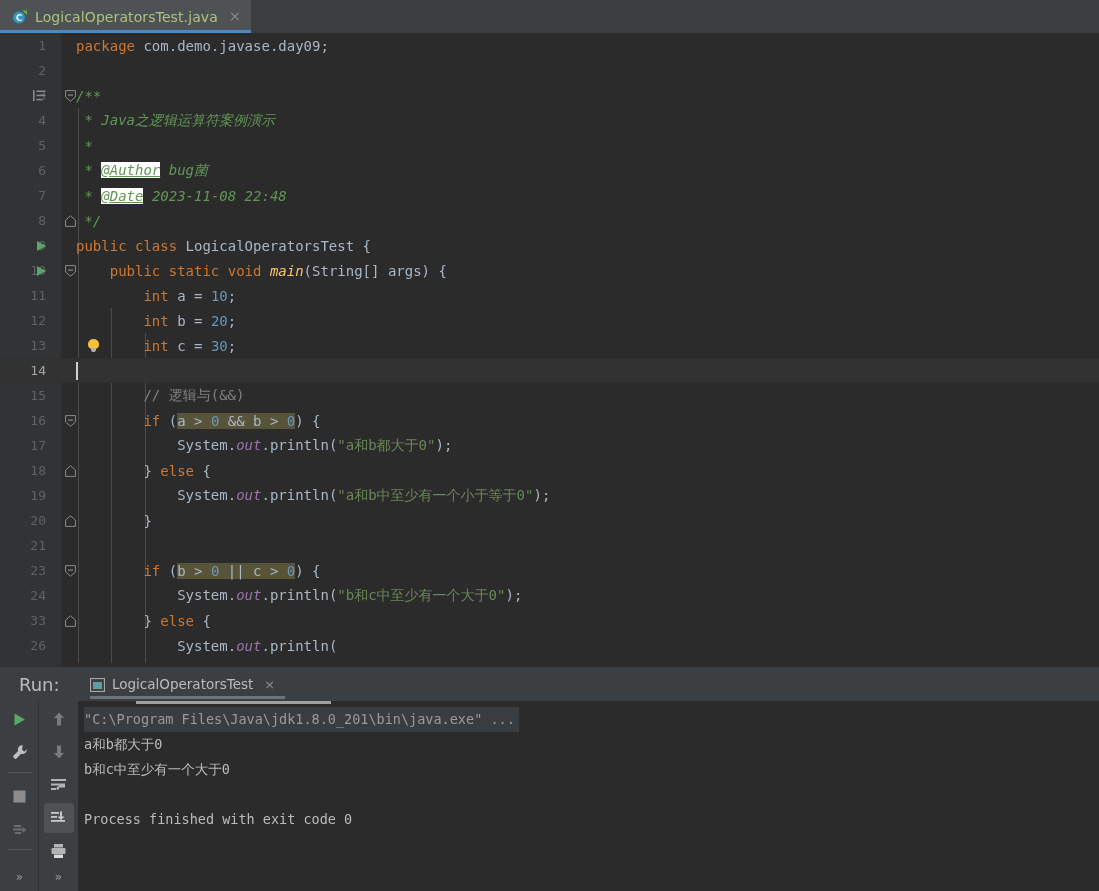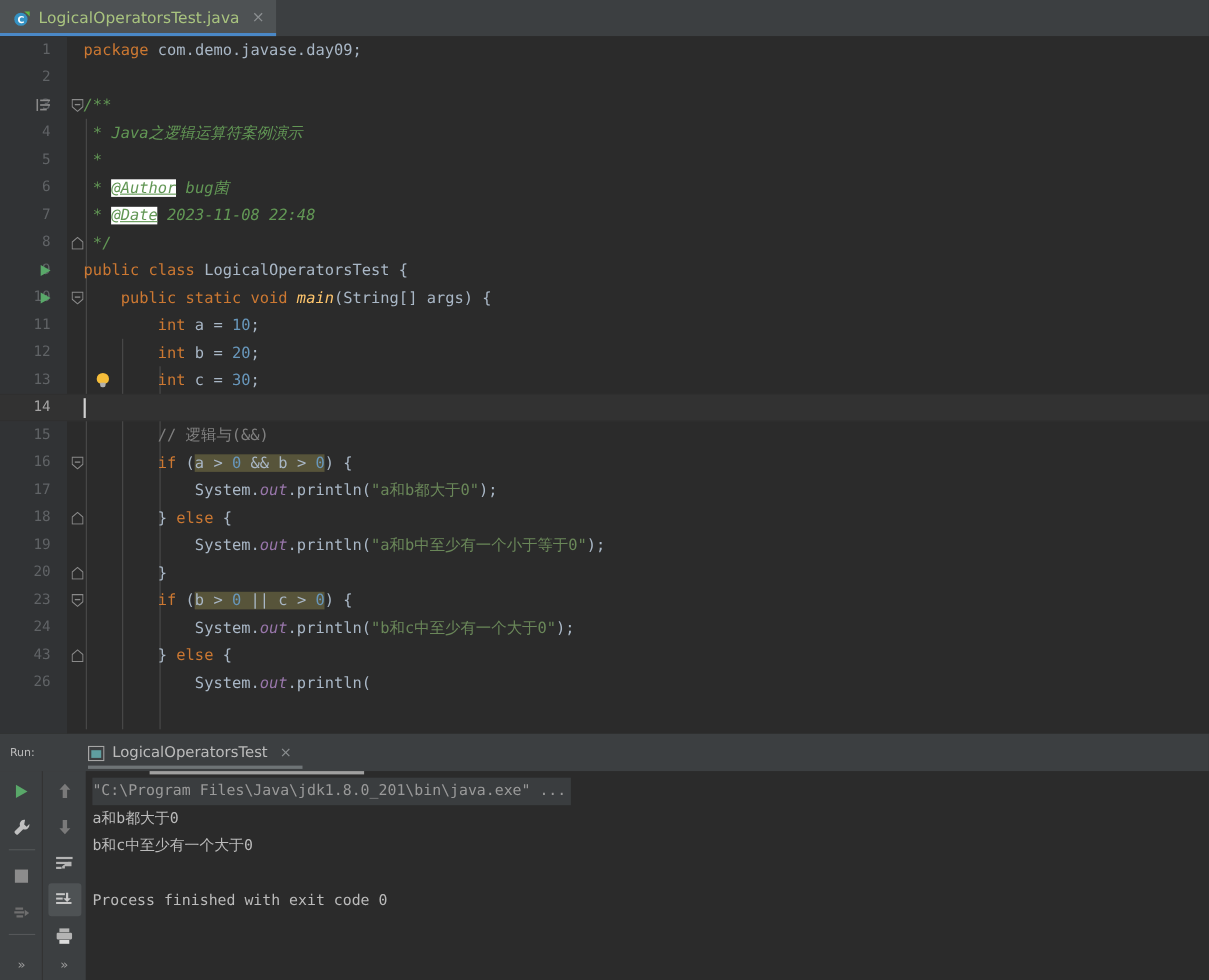--- a/index.html
+++ b/index.html
@@ -121,22 +121,22 @@
   
   .runpanel {
     position: absolute; left: 0; top: 667px; width: 1099px; height: 224px;
     background: #3c3f41;
   }
   .run-header {
     position: absolute; left: 0; top: 0; width: 1099px; height: 34px;
     display: flex; align-items: center;
   }
   .run-label {
-    font-family: "DejaVu Sans", sans-serif; font-size: 10px;
-    color: #bbbbbb; margin-left: 9px; width: 60px;
+    font-family: "DejaVu Sans", sans-serif; font-size: 18px;
+    color: #bbbbbb; margin-left: 19px; width: 60px;
   }
   .run-tab {
     display: flex; align-items: center; gap: 7px; margin-left: 5px;
     position: relative; padding: 0 6px; height: 34px;
   }
   .run-tab::after {
     content: ""; position: absolute; left: 6px; right: -4px; bottom: 2px;
     height: 3px; background: #6e7476;
   }
   .run-tab-icon { width: 15px; height: 14px; position: relative; }
@@ -351,40 +351,44 @@
       <div class="line">
         <span class="lnum">20</span>
         <span class="gmark gm-fold">
           <svg width="11" height="12" viewBox="0 0 11 12">
             <path d="M0.6 11.4 H10.4 V5 L5.5 0.8 L0.6 5 Z" fill="none" stroke="#8a8a8a" stroke-width="1"></path>
           </svg>
         </span>
         <span class="code"><span class="txt">        }</span></span>
       </div>
 
+      <div class="line">
+        <span class="lnum">21</span>
+        <span class="code"></span>
+      </div>
 
 
       <div class="line">
         <span class="lnum">23</span>
         <span class="gmark gm-fold">
           <svg width="11" height="12" viewBox="0 0 11 12">
             <path d="M0.6 0.6 H10.4 V7 L5.5 11.2 L0.6 7 Z" fill="none" stroke="#8a8a8a" stroke-width="1"></path>
             <rect x="3" y="4.5" width="5" height="1.2" fill="#8a8a8a"></rect>
           </svg>
         </span>
         <span class="code"><span class="txt">        </span><span class="kw">if</span><span class="txt"> (</span><span class="hl"><span class="txt">b &gt; </span><span class="num">0</span><span class="txt"> || </span><span class="txt">c &gt; </span><span class="num">0</span></span><span class="txt">) {</span></span>
       </div>
 
       <div class="line">
         <span class="lnum">24</span>
         <span class="code"><span class="txt">            System.</span><span class="field">out</span><span class="txt">.println(</span><span class="str">"b和c中至少有一个大于0"</span><span class="txt">);</span></span>
       </div>
 
       <div class="line">
-        <span class="lnum">43</span>
+        <span class="lnum">33</span>
         <span class="gmark gm-fold">
           <svg width="11" height="12" viewBox="0 0 11 12">
             <path d="M0.6 11.4 H10.4 V5 L5.5 0.8 L0.6 5 Z" fill="none" stroke="#8a8a8a" stroke-width="1"></path>
           </svg>
         </span>
         <span class="code"><span class="txt">        } </span><span class="kw">else</span><span class="txt"> {</span></span>
       </div>
 
       <div class="line">
         <span class="lnum">26</span>

